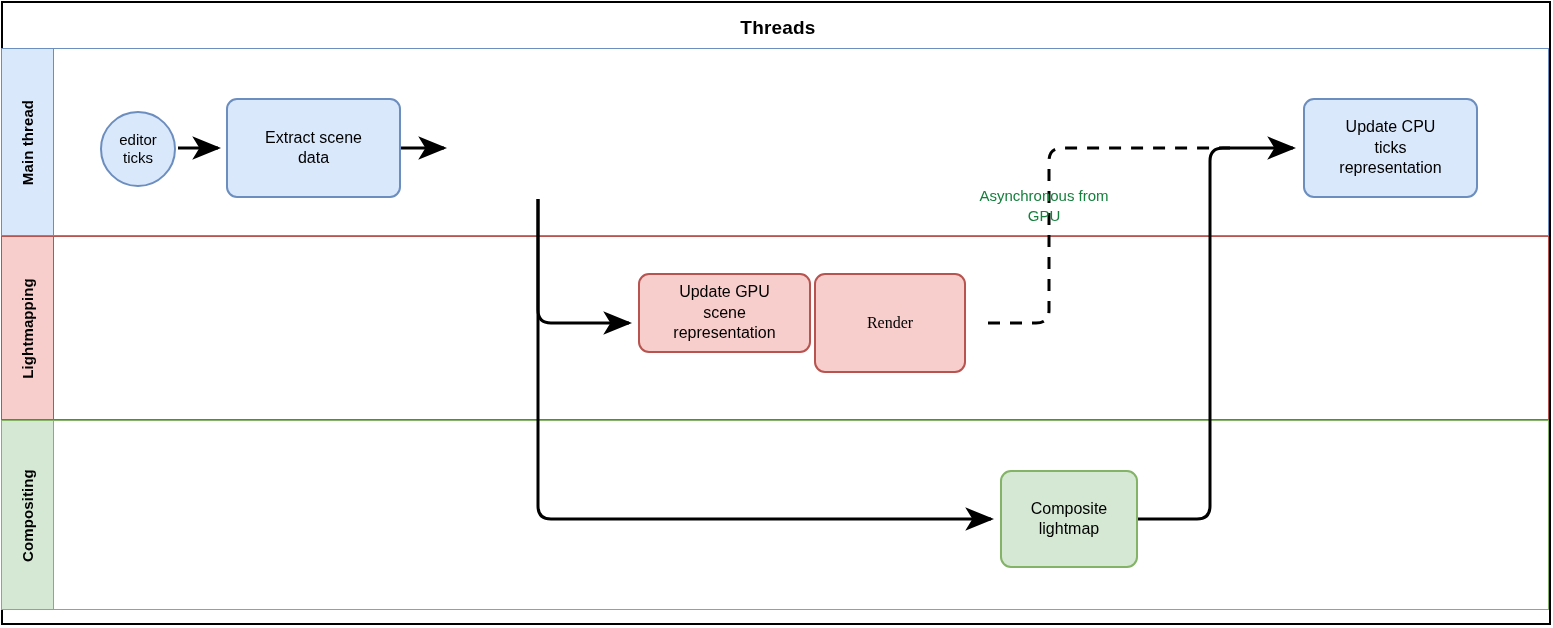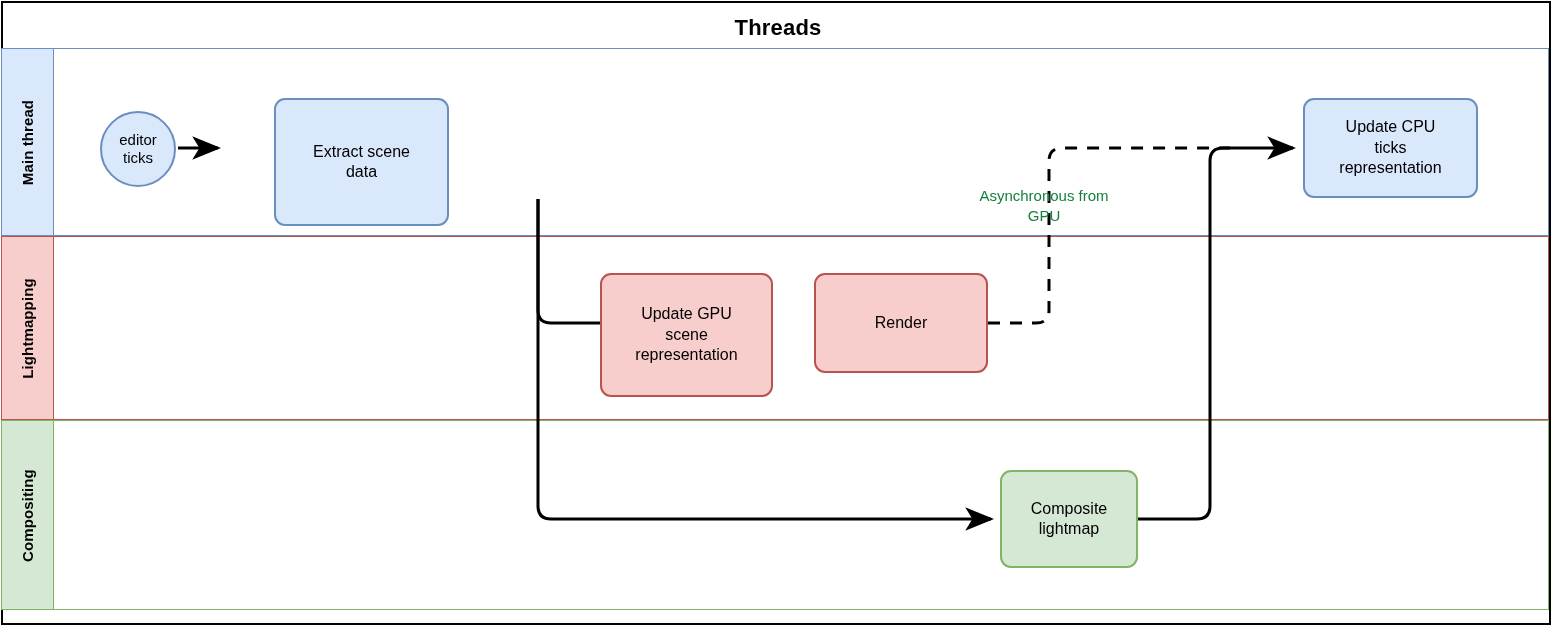--- a/index.html
+++ b/index.html
@@ -35,21 +35,21 @@
 
   .pool-title {
     position: absolute;
     left: 1px;
     top: 1px;
     width: 1548px;
     height: 47px;
     display: flex;
     align-items: center;
     justify-content: center;
-    font-size: 22px;
+    font-size: 19px;
     font-weight: bold;
     color: #000000;
     letter-spacing: .2px;
     box-sizing: border-box;
   }
 
   
   .lane {
     position: absolute;
     left: 1px;
@@ -192,39 +192,39 @@
     <path class="edge dashed" d="M 988 323 L 1036 323 Q 1049 323 1049 310 L 1049 161 Q 1049 148 1062 148 L 1230 148"></path>
 
     <path class="edge" marker-end="url(#arrow)" d="M 1138 519 L 1197 519 Q 1210 519 1210 506 L 1210 161 Q 1210 148 1223 148 L 1293 148"></path>
   </svg>
 
   <div class="node circle blue" style="left:100px; top:111px; width:76px; height:76px;">
     <span style="white-space:pre-line;">editor
 ticks</span>
   </div>
 
-  <div class="node blue" style="left:226px; top:98px; width:175px; height:128px;margin-left:48px;">
+  <div class="node blue" style="left:226px; top:98px; width:175px; height:100px;">
     <span style="white-space:pre-line;">Extract scene
 data</span>
   </div>
 
 
   <div class="node blue" style="left:1303px; top:98px; width:175px; height:100px;">
     <span style="white-space:pre-line;">Update CPU
 ticks
 representation</span>
   </div>
 
-  <div class="node red" style="left:600px; top:273px; width:173px; height:124px;">
+  <div class="node red" style="left:638px; top:273px; width:173px; height:80px;">
     <span style="white-space:pre-line;">Update GPU
 scene
 representation</span>
   </div>
 
-  <div class="node red" style="left:814px; top:273px; width:174px; height:100px;">
+  <div class="node red" style="left:814px; top:273px; width:152px; height:100px;font-family:Liberation Serif, serif;">
     <span style="white-space:pre-line;">Render</span>
   </div>
 
   <div class="node green" style="left:1000px; top:470px; width:138px; height:98px;">
     <span style="white-space:pre-line;">Composite
 lightmap</span>
   </div>
 
   <div class="edge-label" style="left:955px; top:186px; width:178px;">Asynchronous from
 GPU</div>

